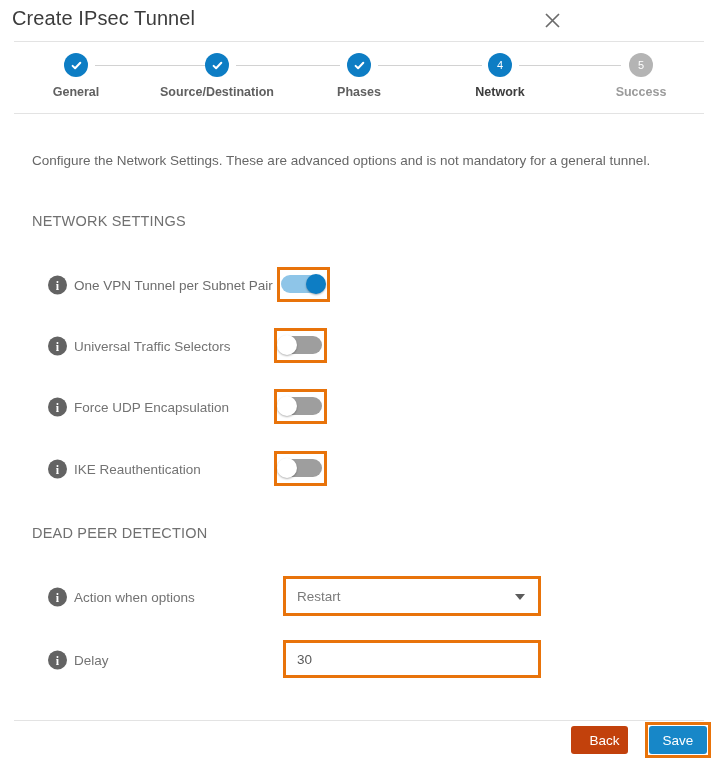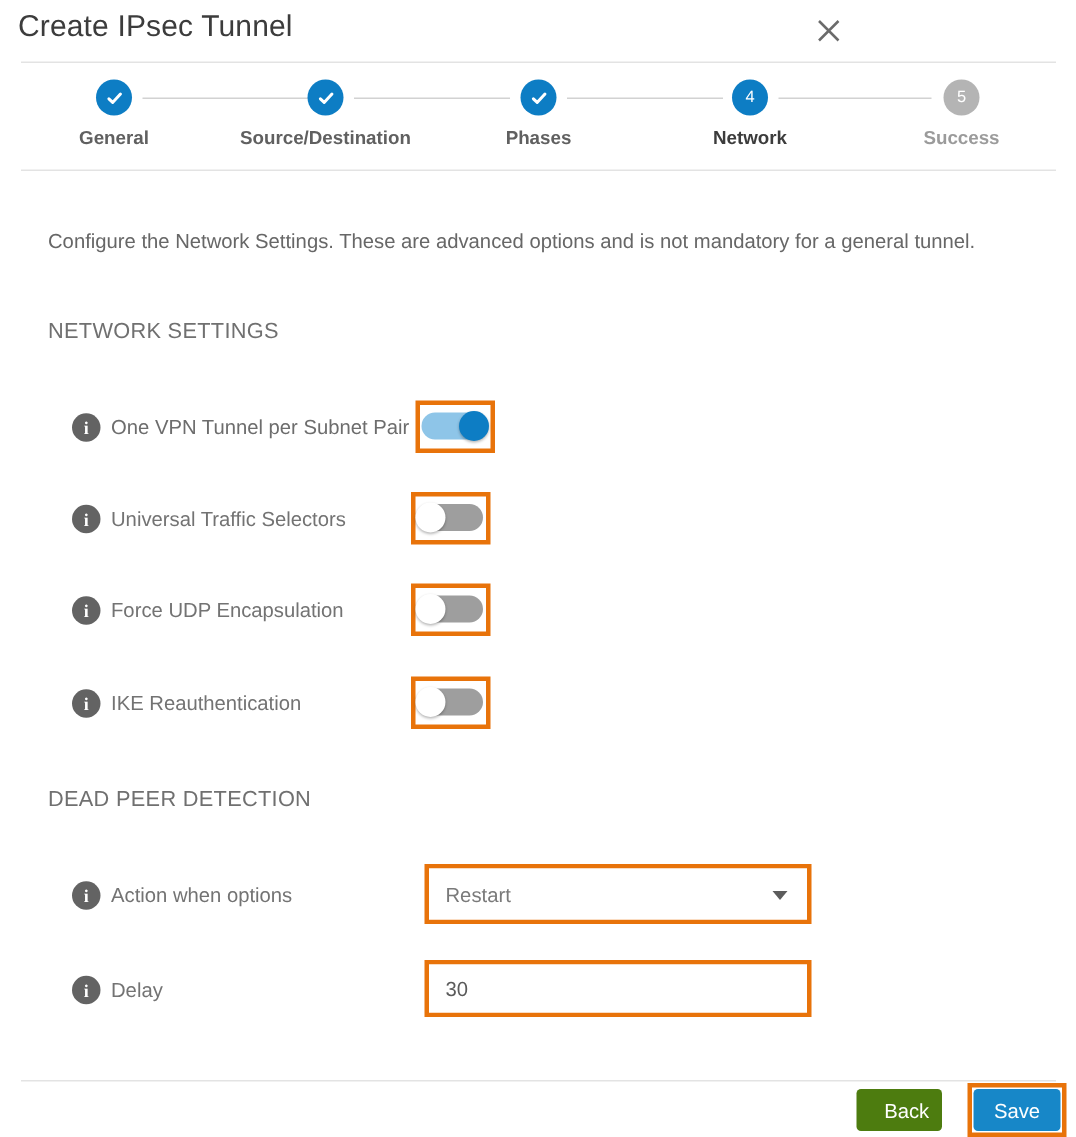--- a/index.html
+++ b/index.html
@@ -221,21 +221,21 @@
     border-radius: 3px;
     display: flex;
     align-items: center;
     justify-content: center;
     font-size: 13.5px;
     color: #ffffff;
     cursor: pointer;
     border: none;
     font-family: "Liberation Sans", sans-serif;
   }
-  .btn-back { background: #4d7c0f; padding-left: 16px; }
+  .btn-back { background: #c2410c; padding-left: 16px; }
   .btn-save { background: #1787c8; }
   .save-hl {
     position: absolute;
     border: 3px solid #e8730a;
   }
 </style>
 </head>
 <body>
 
 <div class="wizard">

